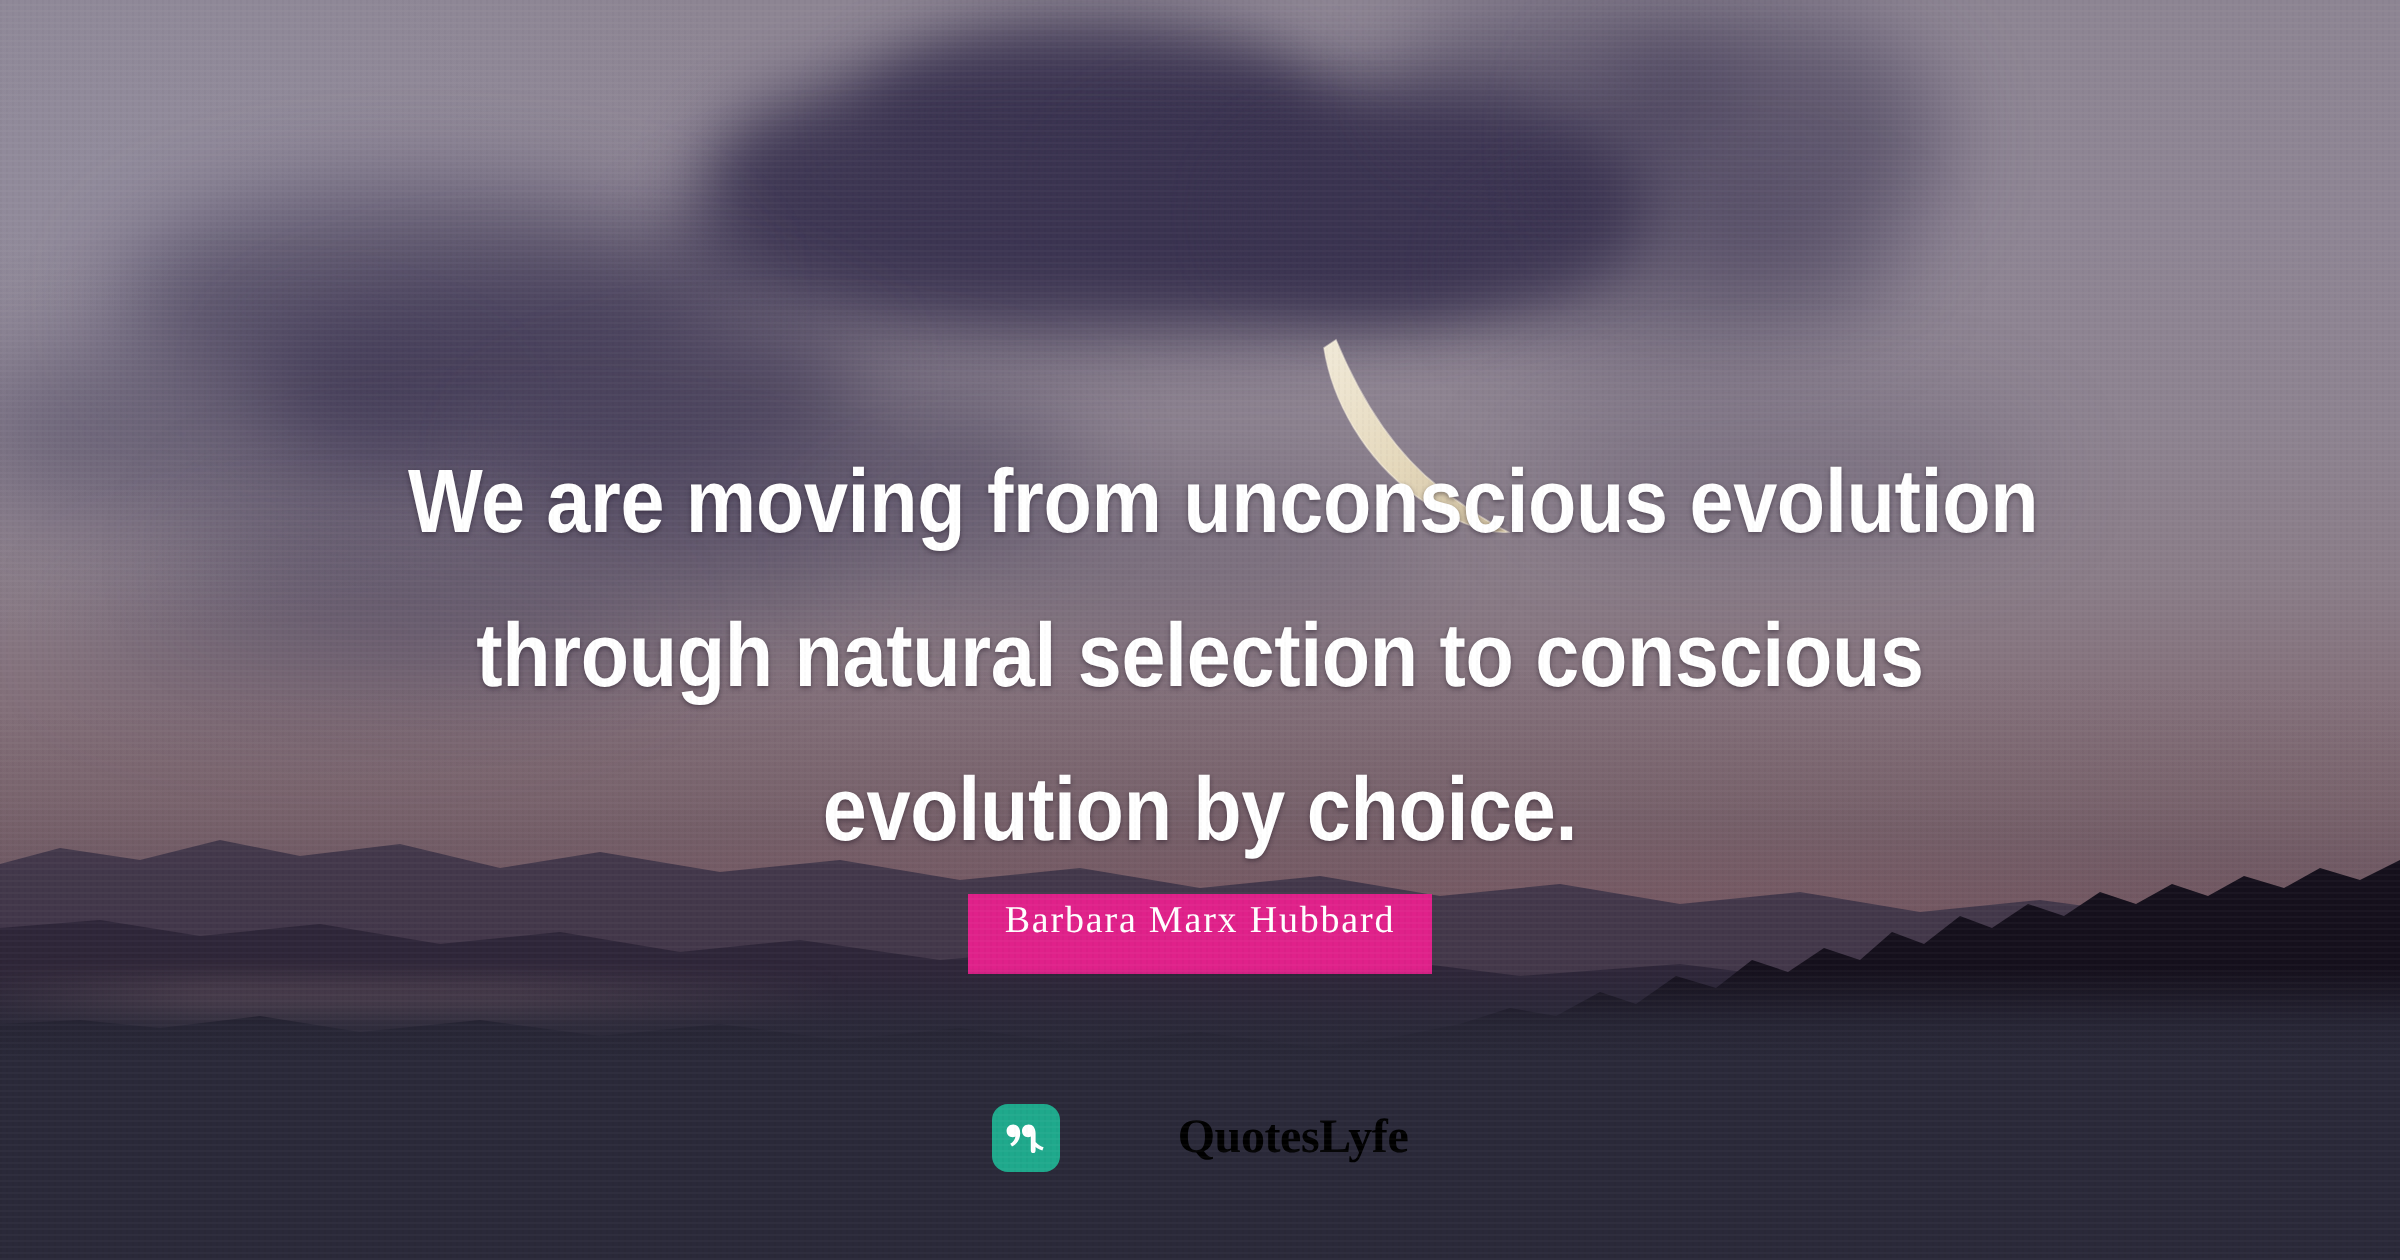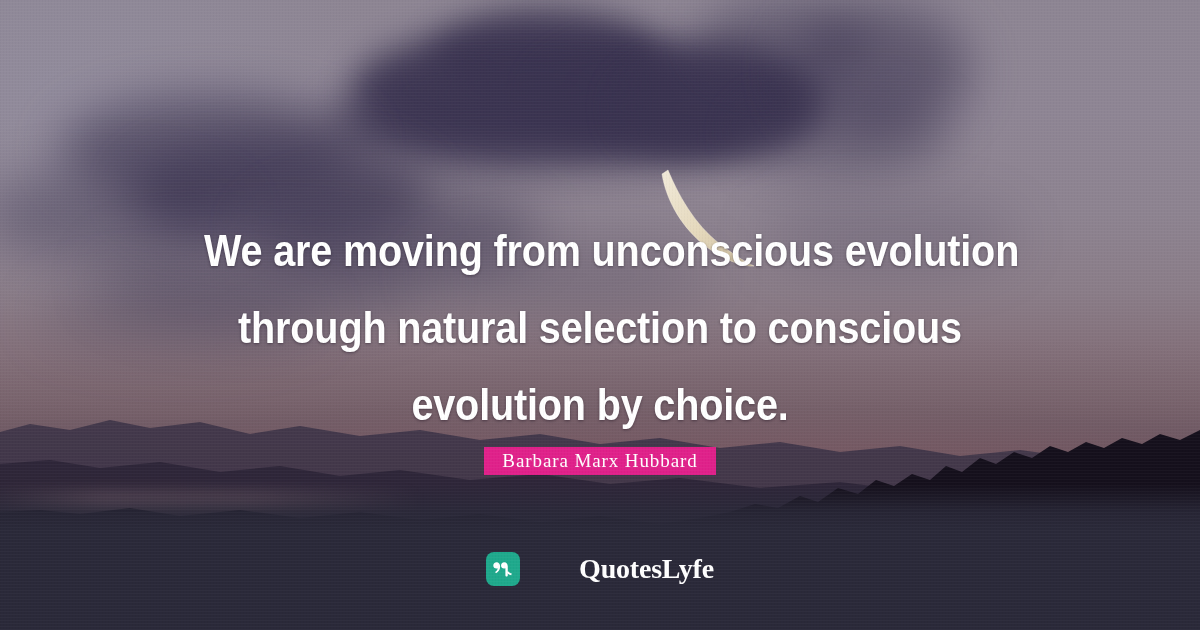--- a/index.html
+++ b/index.html
@@ -125,21 +125,21 @@
     display:flex; justify-content:center;
   }
   .author-badge {
     display:inline-block;
     background:#e0218a;
     color:#ffffff;
     font-family:"Liberation Serif", serif;
     font-size:19px;
     font-weight:400;
     letter-spacing:0.9px;
-    padding:4px 18px 5px 18px;
+    padding:4px 18px 17px 18px;
     line-height:19px;
     white-space:nowrap;
   }
 
   
   .footer {
     position:absolute; left:0; bottom:0; width:100%; height:100px;
     background:#2a2939;
   }
   .footer-fade {
@@ -152,24 +152,24 @@
   }
   .brand-mark {
     width:34px; height:34px;
     border-radius:8px;
     background:#1fa98c;
     display:flex; align-items:center; justify-content:center;
     flex:0 0 auto;
   }
   .brand-mark svg { display:block; }
   .brand-name {
-    color:#ffffff;
+    color:#000000;
     font-family:"Liberation Serif", serif;
     font-weight:700;
-    font-size:28px;
+    font-size:24px;
     letter-spacing:-0.2px;
     line-height:30px;
     margin-left:48px;
   }
   .grain {
     position:absolute; inset:0;
     pointer-events:none;
     opacity:.05;
     background-image:
       repeating-linear-gradient(0deg, rgba(255,255,255,.5) 0 1px, rgba(0,0,0,0) 1px 3px),

